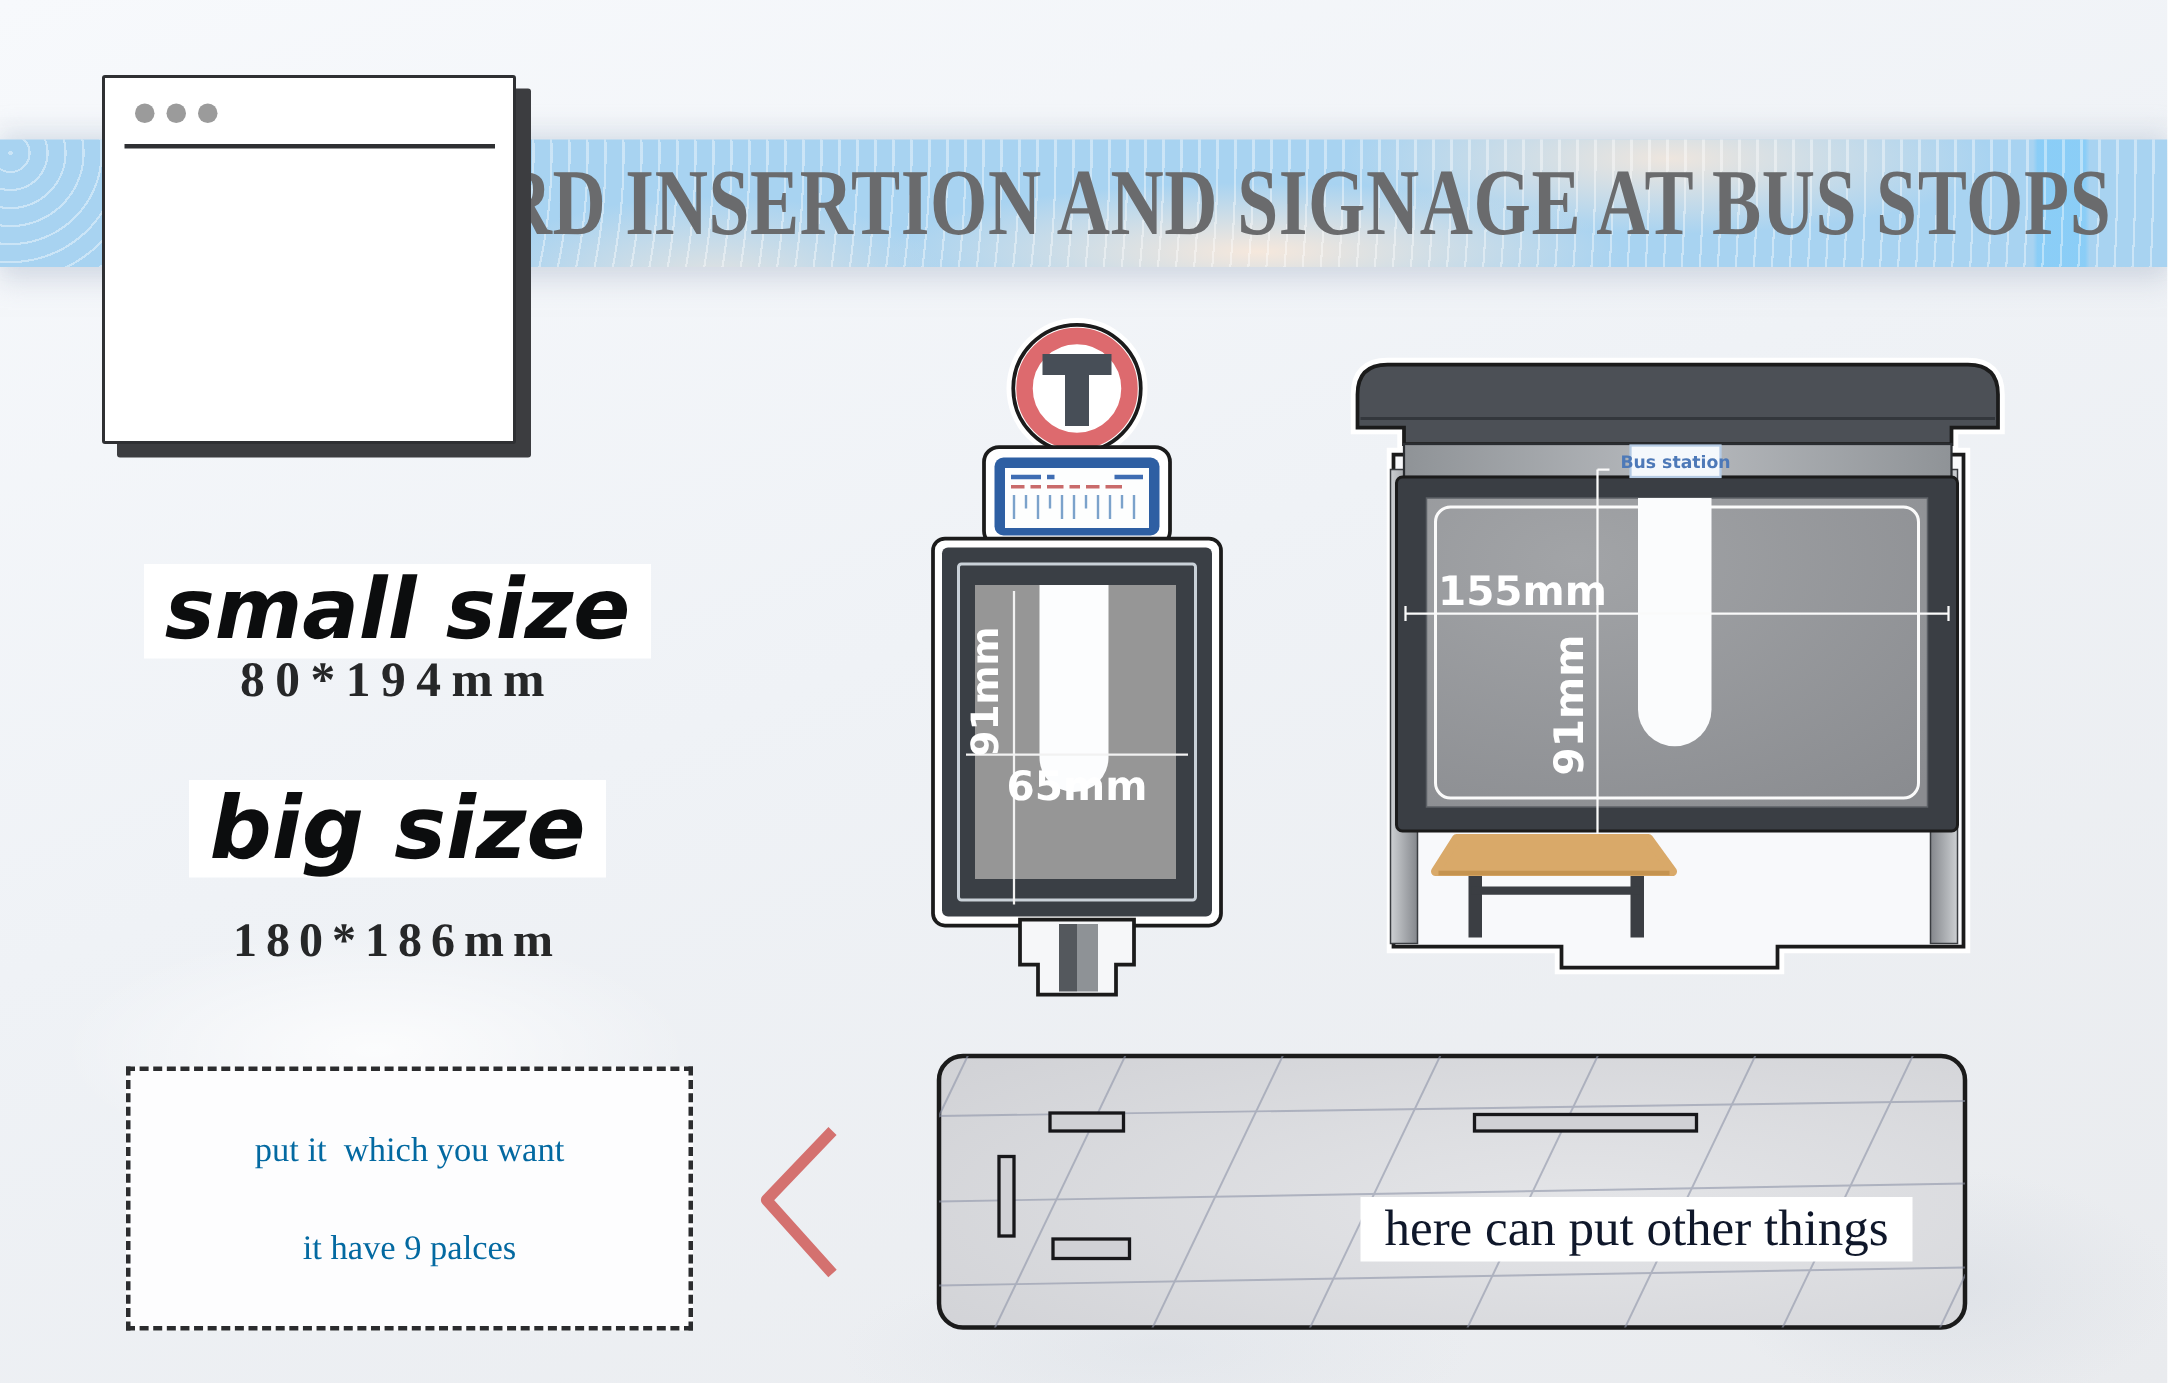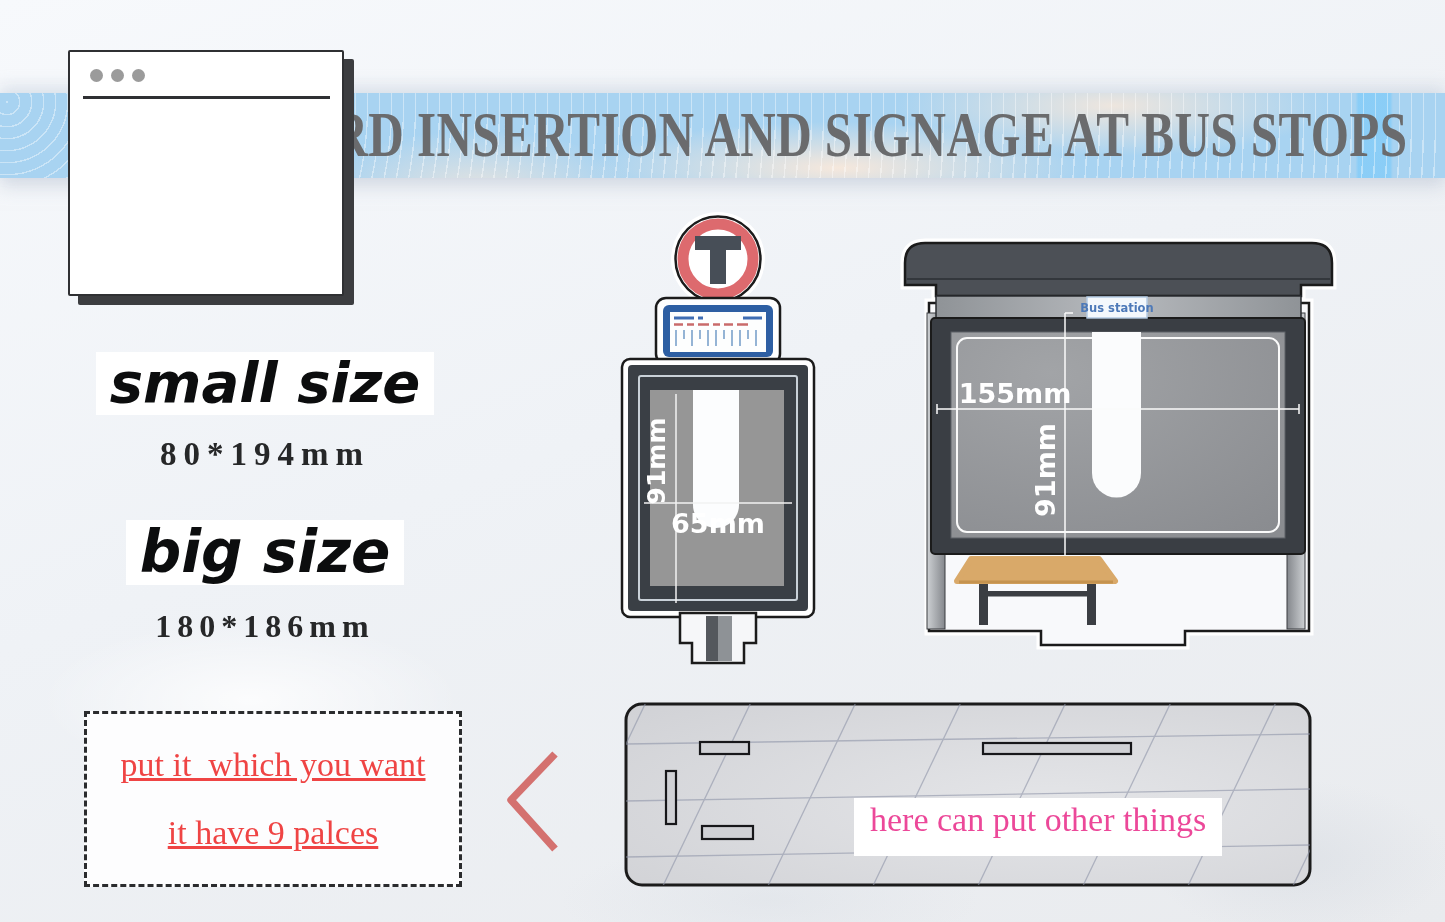--- a/index.html
+++ b/index.html
@@ -42,47 +42,47 @@
   
   .size-item{position:absolute;left:75px;width:380px;text-align:center;color:#0c0d0e;}
   .fancy{
     font-family:"DejaVu Sans",sans-serif;font-weight:700;font-style:italic;
     background:#ffffff;padding:2px 14px;display:inline-block;line-height:1.05;
   }
   .dims{
     font-family:"Liberation Serif",serif;font-weight:700;color:#262728;
     display:inline-block;line-height:1;
   }
-  #small-label{top:352px;}   #small-label span{font-size:56px;}
+  #small-label{top:352px;}   #small-label span{font-size:56px;margin-top:24px;}
   #small-value{top:438px;}   #small-value span{font-size:33px;letter-spacing:7px;}
   #big-label{top:520px;}     #big-label span{font-size:58px;text-align:right;}
   #big-value{top:610px;}     #big-value span{font-size:32px;letter-spacing:6px;}
 
   
   #sign-svg{position:absolute;left:608px;top:206px;z-index:2;}
   #shelter-svg{position:absolute;left:893px;top:233px;z-index:2;}
   #plate-svg{position:absolute;left:620px;top:698px;z-index:2;}
   #chevron-svg{position:absolute;left:500px;top:748px;z-index:2;}
   svg text{user-select:none;}
   .dimlabel{font-family:"DejaVu Sans",sans-serif;font-weight:700;fill:#ffffff;}
 
   
   #note-box{
     position:absolute;left:84px;top:711px;width:372px;height:170px;z-index:2;
     background:#fdfdfe;border:3px dashed #2b2c2e;
     display:flex;flex-direction:column;justify-content:space-evenly;align-items:center;
-    font-family:"Liberation Serif",serif;font-size:34px;color:#ef4444;text-decoration:underline;
+    font-family:"Liberation Serif",serif;font-size:23px;color:#0369a1;
   }
   #note-box .line{white-space:pre;line-height:1;}
 
   
   #plate-caption{
-    position:absolute;left:854px;top:798px;z-index:3;
-    background:#ffffff;padding:3px 16px 18px 16px;white-space:nowrap;
-    font-family:"Liberation Serif",serif;font-size:34px;color:#ec4899;line-height:1.1;
+    position:absolute;left:907px;top:798px;z-index:3;
+    background:#ffffff;padding:3px 16px 3px 16px;white-space:nowrap;
+    font-family:"Liberation Serif",serif;font-size:34px;color:#0f172a;line-height:1.1;
   }
 </style>
 </head>
 <body>
 
 <div id="stage">
 
   <div class="wm" style="left:40px;top:620px;width:420px;height:160px;background:radial-gradient(closest-side,rgba(255,255,255,.8),rgba(255,255,255,0));"></div>
   <div class="wm" style="left:1150px;top:780px;width:300px;height:160px;background:radial-gradient(closest-side,rgba(203,209,218,.35),rgba(203,209,218,0));"></div>
   <div class="wm" style="left:560px;top:840px;width:420px;height:120px;background:radial-gradient(closest-side,rgba(210,216,224,.3),rgba(210,216,224,0));"></div>

